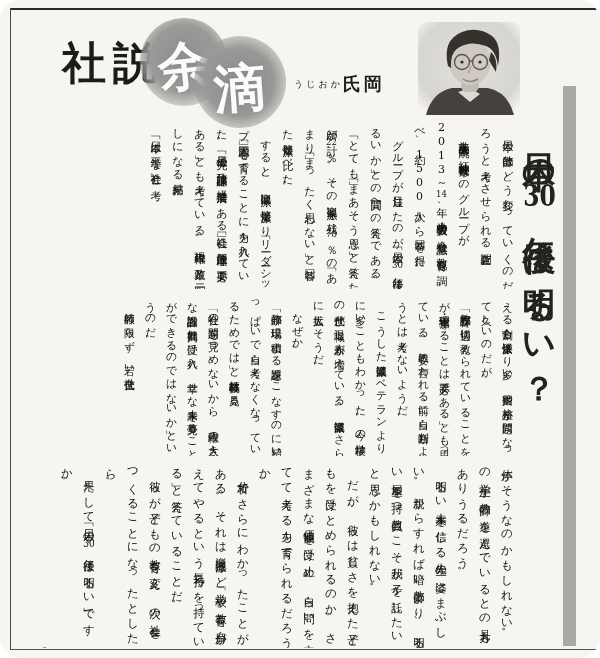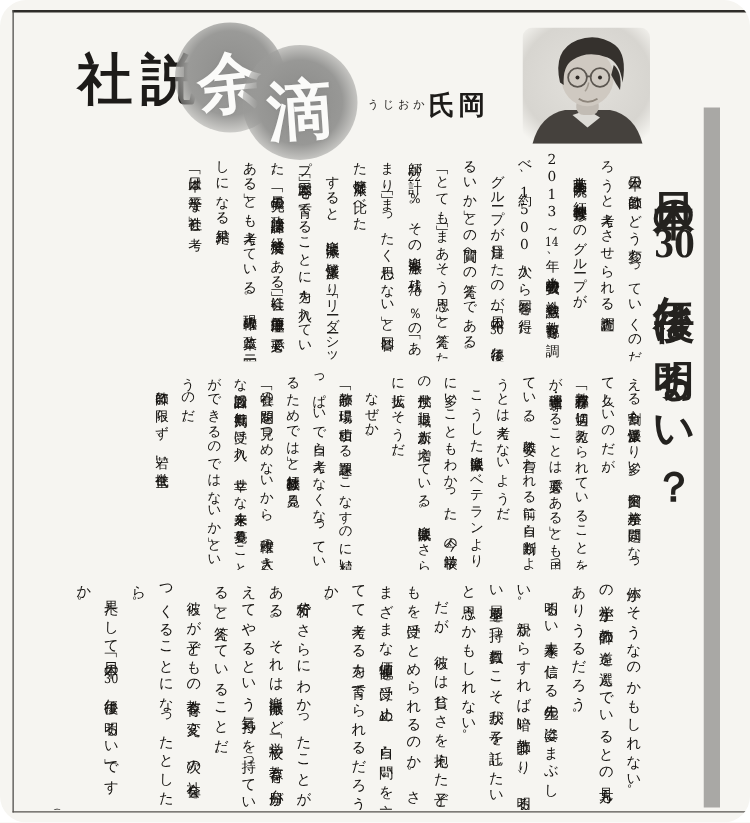--- a/index.html
+++ b/index.html
@@ -30,21 +30,21 @@
   .blob-char{
     position:absolute;width:100%;text-align:center;top:14px;
     color:#fbfbf9;font-size:52px;font-weight:700;transform:rotate(-6deg);
     text-shadow:0 0 2px rgba(120,120,120,.35);
   }
   .blob2 .blob-char{top:18px;transform:rotate(-4deg);}
 
   .author{position:absolute;left:294px;top:72px;display:flex;gap:12px;color:#1d1b19;}
   .author .pair{display:flex;flex-direction:row;align-items:center;}
   .furi{font-size:9px;letter-spacing:3px;line-height:10px;}
-  .aname{font-size:21px;font-weight:700;letter-spacing:3px;line-height:24px;}
+  .aname{font-size:18px;font-weight:700;letter-spacing:3px;line-height:24px;}
 
   
   .portrait{position:absolute;left:418px;top:22px;width:102px;height:93px;}
 
   
   .side-bar{position:absolute;left:563px;top:86px;width:13px;height:560px;background:#a9a8a5;}
   .headline{
     position:absolute;left:519px;top:128px;width:42px;height:510px;
     writing-mode:vertical-rl;text-orientation:mixed;
     font-size:33px;font-weight:700;letter-spacing:5px;color:#24221f;

